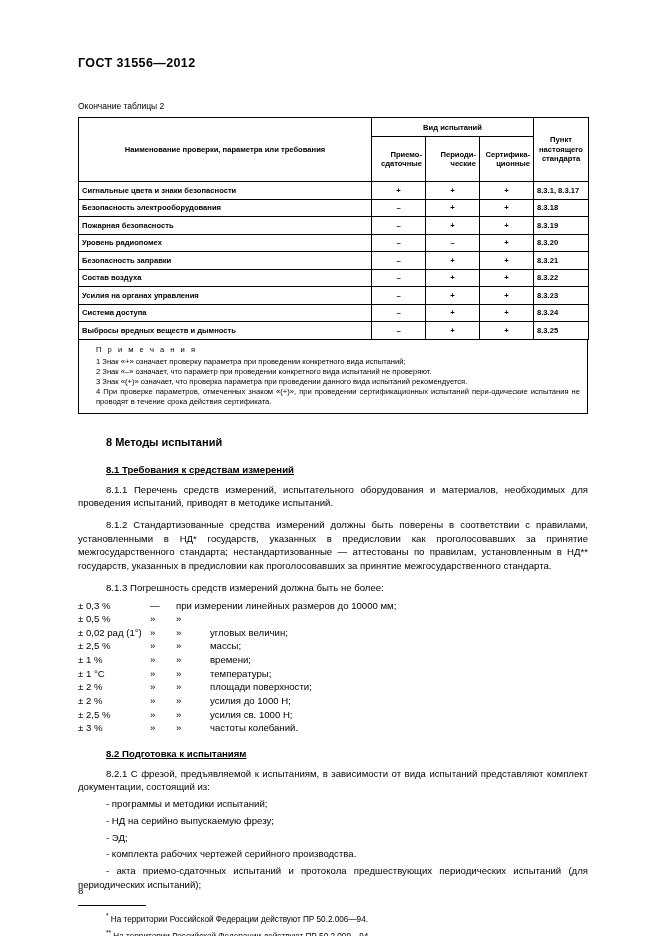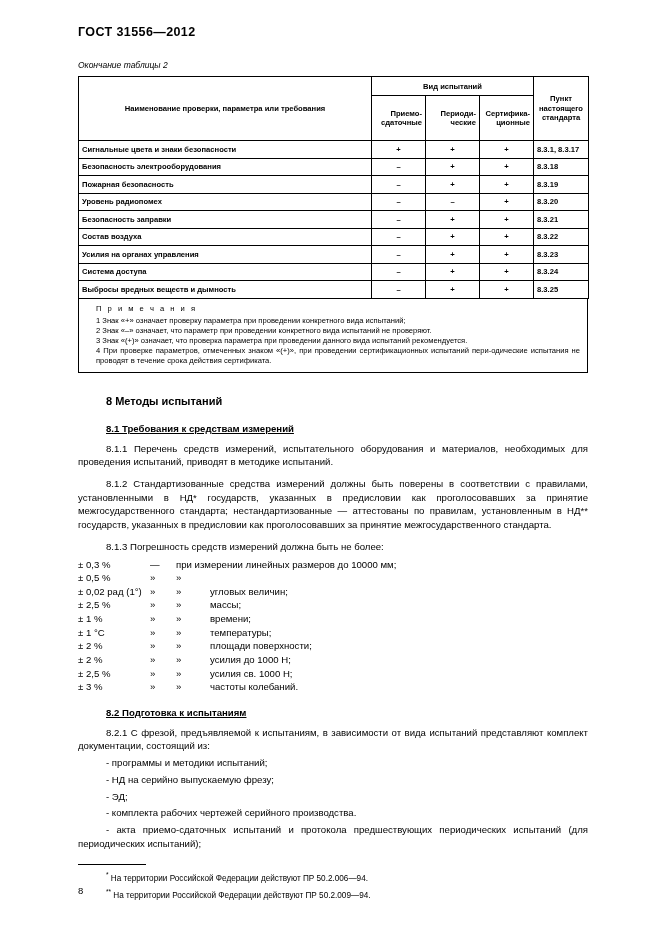--- a/index.html
+++ b/index.html
@@ -25,29 +25,28 @@
   }
   .content {
     position: absolute;
     left: 78px;
     top: 0;
     width: 510px;
   }
 
   
   .doc-header {
-    margin-top: 25px;
+    margin-top: 56px;
     font-size: 12.5px;
     font-weight: bold;
     letter-spacing: 0.4px;
   }
   .table-caption {
-    margin-top: 21px;
+    margin-top: 31px;
     font-size: 8.5px;
-    font-style: italic;
   }
 
   
   table.main {
     margin-top: 6px;
     border-collapse: collapse;
     width: 510px;
     table-layout: fixed;
   }
   table.main td, table.main th {

